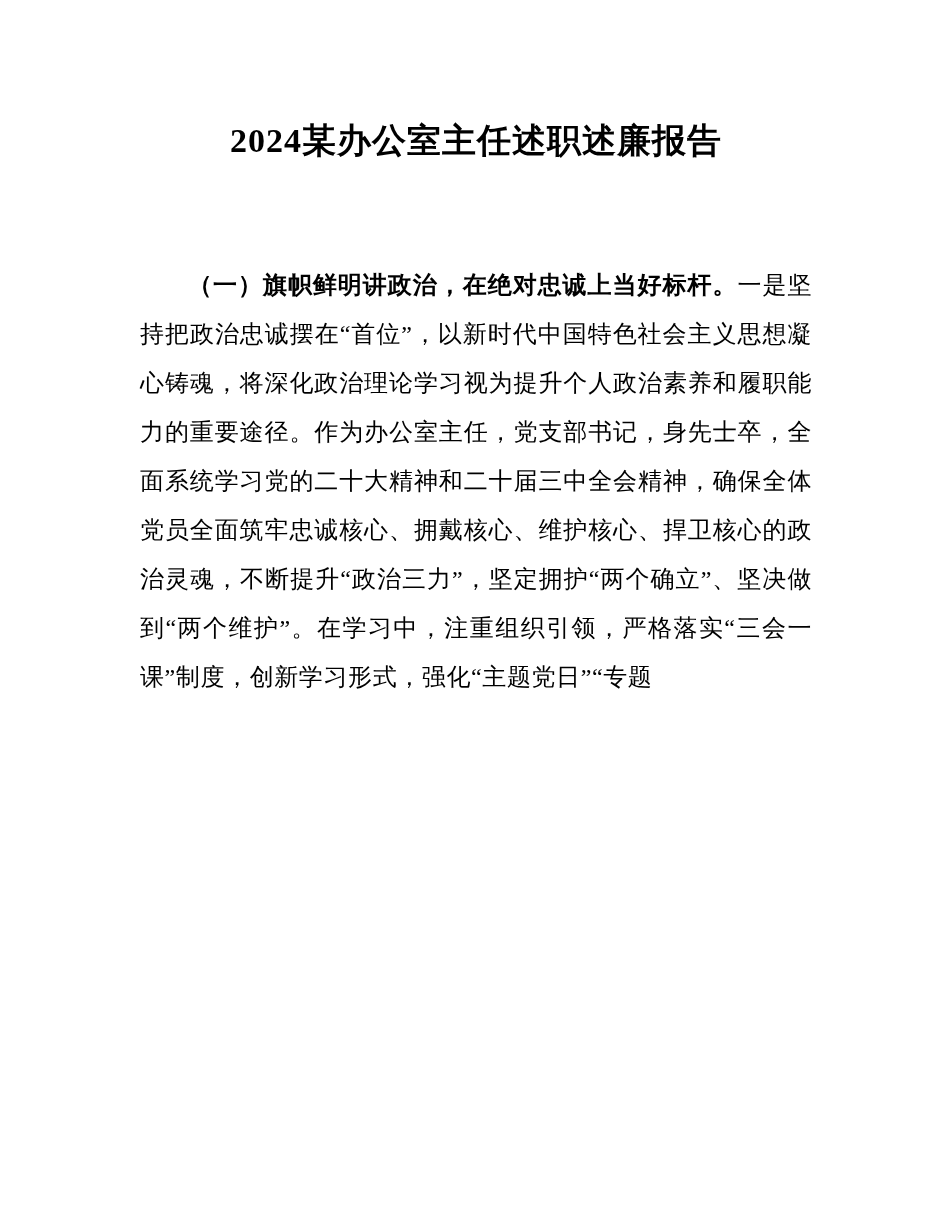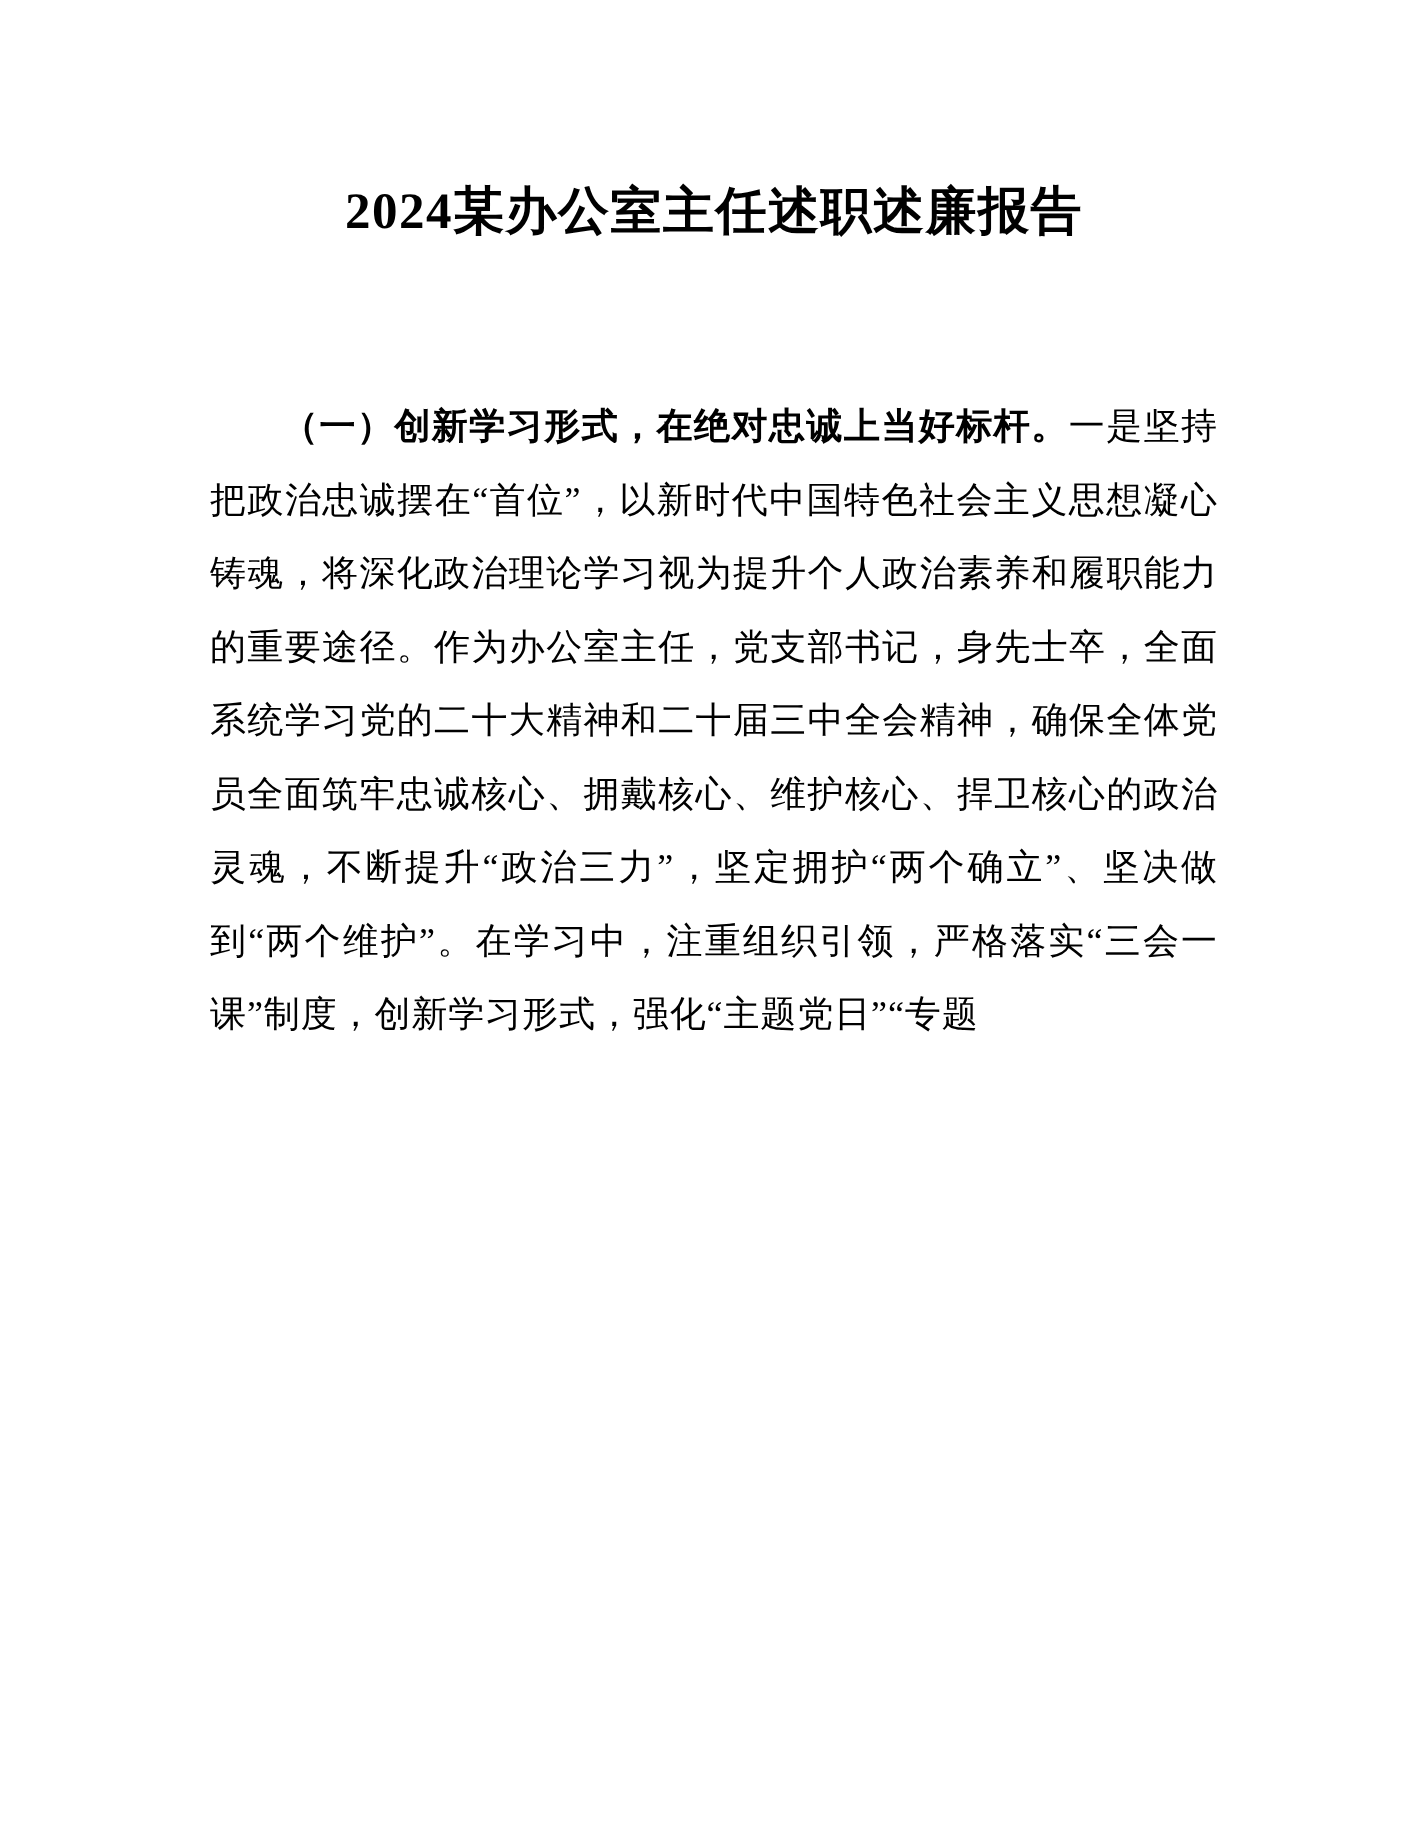--- a/index.html
+++ b/index.html
@@ -49,14 +49,14 @@
   }
 </style>
 </head>
 <body>
 
 <div class="page">
   <h1 class="doc-title">2024某办公室主任述职述廉报告</h1>
 
 
 
-  <p class="body-para"><span class="lead-bold">（一）创新学习形式，在绝对忠诚上当好标杆。</span><span>一是坚持把政治忠诚摆在“首位”，以新时代中国特色社会主义思想凝心铸魂，将深化政治理论学习视为提升个人政治素养和履职能力的重要途径。作为办公室主任，党支部书记，身先士卒，全面系统学习党的二十大精神和二十届三中全会精神，确保全体党员全面筑牢忠诚核心、拥戴核心、维护核心、捍卫核心的政治灵魂，不断提升“政治三力”，坚定拥护“两个确立”、坚决做到“两个维护”。在学习中，注重组织引领，严格落实“三会一课”制度，创新学习形式，强化“主题党日”“专题</span></p>
+  <p class="body-para"><span class="lead-bold">（一）旗帜鲜明讲政治，在绝对忠诚上当好标杆。</span><span>一是坚持把政治忠诚摆在“首位”，以新时代中国特色社会主义思想凝心铸魂，将深化政治理论学习视为提升个人政治素养和履职能力的重要途径。作为办公室主任，党支部书记，身先士卒，全面系统学习党的二十大精神和二十届三中全会精神，确保全体党员全面筑牢忠诚核心、拥戴核心、维护核心、捍卫核心的政治灵魂，不断提升“政治三力”，坚定拥护“两个确立”、坚决做到“两个维护”。在学习中，注重组织引领，严格落实“三会一课”制度，创新学习形式，强化“主题党日”“专题</span></p>
 </div>
 
 </body></html>

